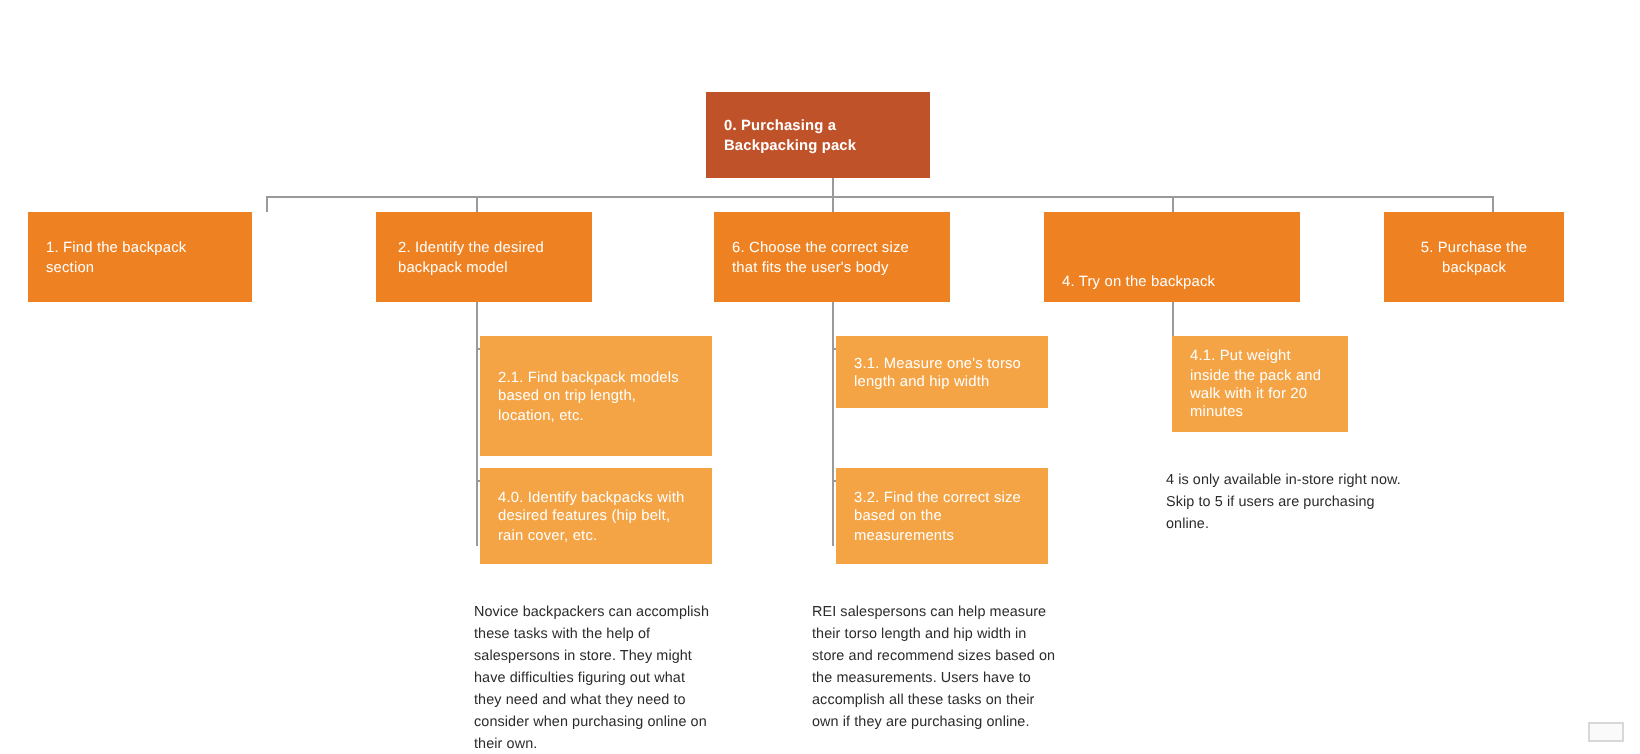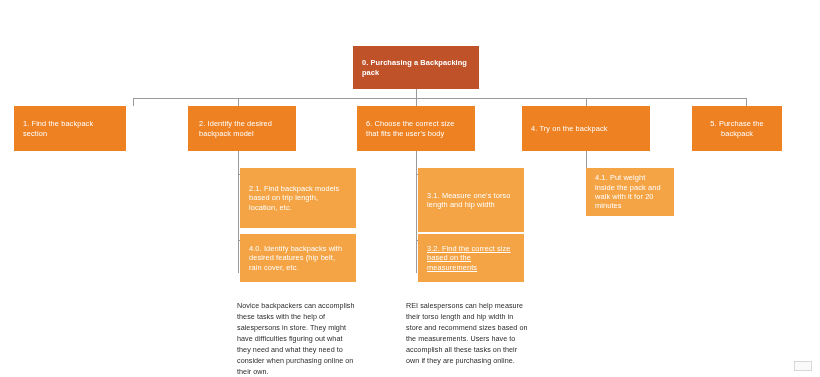--- a/index.html
+++ b/index.html
@@ -64,21 +64,21 @@
     height: 8px;
     border: 1px solid #d8d8d8;
     background: #fafafa;
   }
 </style>
 </head>
 <body>
 
 <div id="canvas">
 
-  <div class="node node-root" style="left:353px; top:46px; width:126px; height:43px;">
+  <div class="node node-root" style="left:353px; top:46px; width:112px; height:43px;">
     <span>0. Purchasing a
 Backpacking pack</span>
   </div>
 
   <div class="connector v" style="left:416px; top:89px; height:9px;"></div>
 
   <div class="connector h" style="left:133px; top:98px; width:613px;"></div>
 
   <div class="connector v" style="left:133px; top:98px; height:8px;"></div>
   <div class="connector v" style="left:238px; top:98px; height:8px;"></div>
@@ -94,21 +94,21 @@
   <div class="node node-l2" style="left:188px; top:106px; width:108px; height:45px;padding-left:11px;">
     <span>2. Identify the desired
 backpack model</span>
   </div>
 
   <div class="node node-l2" style="left:357px; top:106px; width:118px; height:45px;">
     <span>6. Choose the correct size
 that fits the user's body</span>
   </div>
 
-  <div class="node node-l2" style="left:522px; top:106px; width:128px; height:45px;">
+  <div class="node node-l2" style="left:522px; top:106px; width:128px; height:45px;align-items:flex-end;">
     <span>4. Try on the backpack</span>
   </div>
 
   <div class="node node-l2" style="left:692px; top:106px; width:90px; height:45px;text-align:center;">
     <span>5. Purchase the backpack</span>
   </div>
 
   <div class="connector v" style="left:238px; top:151px; height:122px;"></div>
   <div class="connector h" style="left:238px; top:174px; width:8px;"></div>
   <div class="connector h" style="left:238px; top:240px; width:8px;"></div>
@@ -125,43 +125,44 @@
 based on trip length,
 location, etc.</span>
   </div>
 
   <div class="node node-l3" style="left:240px; top:234px; width:116px; height:48px;">
     <span>4.0. Identify backpacks
 with desired features (hip
 belt, rain cover, etc.</span>
   </div>
 
-  <div class="node node-l3" style="left:418px; top:168px; width:106px; height:64px;">
+  <div class="node node-l3" style="left:418px; top:168px; width:106px; height:36px;">
     <span>3.1. Measure one's torso
 length and hip width</span>
   </div>
 
-  <div class="node node-l3" style="left:418px; top:234px; width:106px; height:48px;text-decoration:underline;">
+  <div class="node node-l3" style="left:418px; top:234px; width:106px; height:48px;">
     <span>3.2. Find the correct size
 based on the
 measurements</span>
   </div>
 
   <div class="node node-l3" style="left:586px; top:168px; width:88px; height:48px;">
     <span>4.1. Put weight inside the
 pack and walk with it for 20
 minutes</span>
   </div>
 
   <div class="note" style="left:237px; top:290px; width:120px;">
     <p class="note-para">Novice backpackers can accomplish these tasks with the help of salespersons in store. They might have difficulties figuring out what they need and what they need to consider when purchasing online on their own.</p>
   </div>
 
   <div class="note" style="left:406px; top:290px; width:122px;">
     <p class="note-para">REI salespersons can help measure their torso length and hip width in store and recommend sizes based on the measurements. Users have to accomplish all these tasks on their own if they are purchasing online.</p>
   </div>
 
   <div class="note" style="left:583px; top:224px; width:122px;">
+    <p class="note-para">4 is only available in-store right now. Skip to 5 if users are purchasing online.</p>
   </div>
 
   <div class="corner-mark"></div>
 
 </div>
 
 </body></html>

